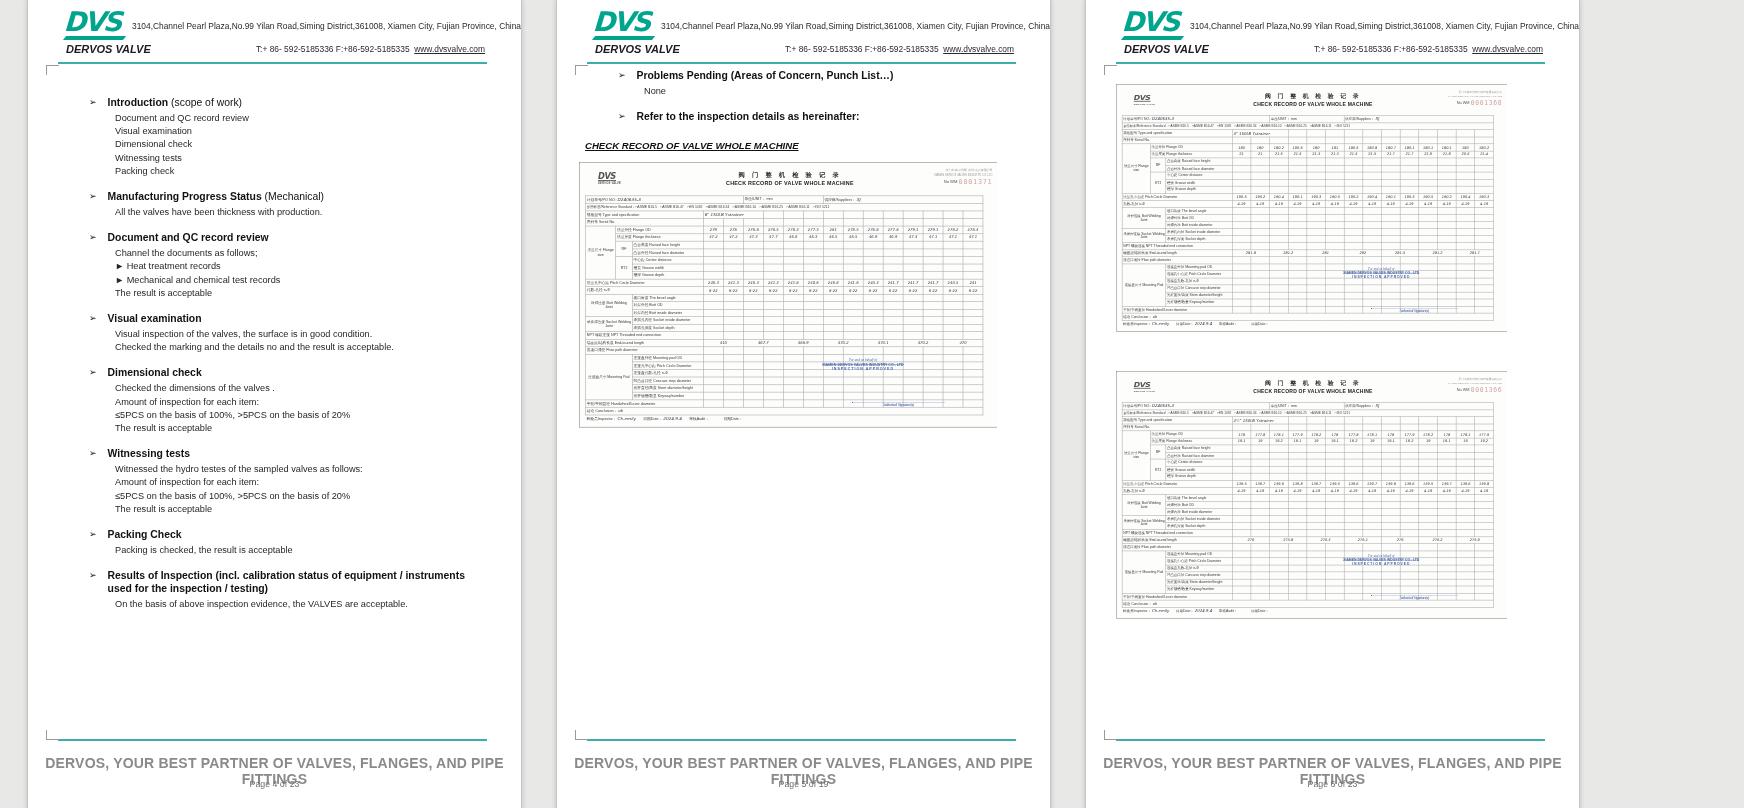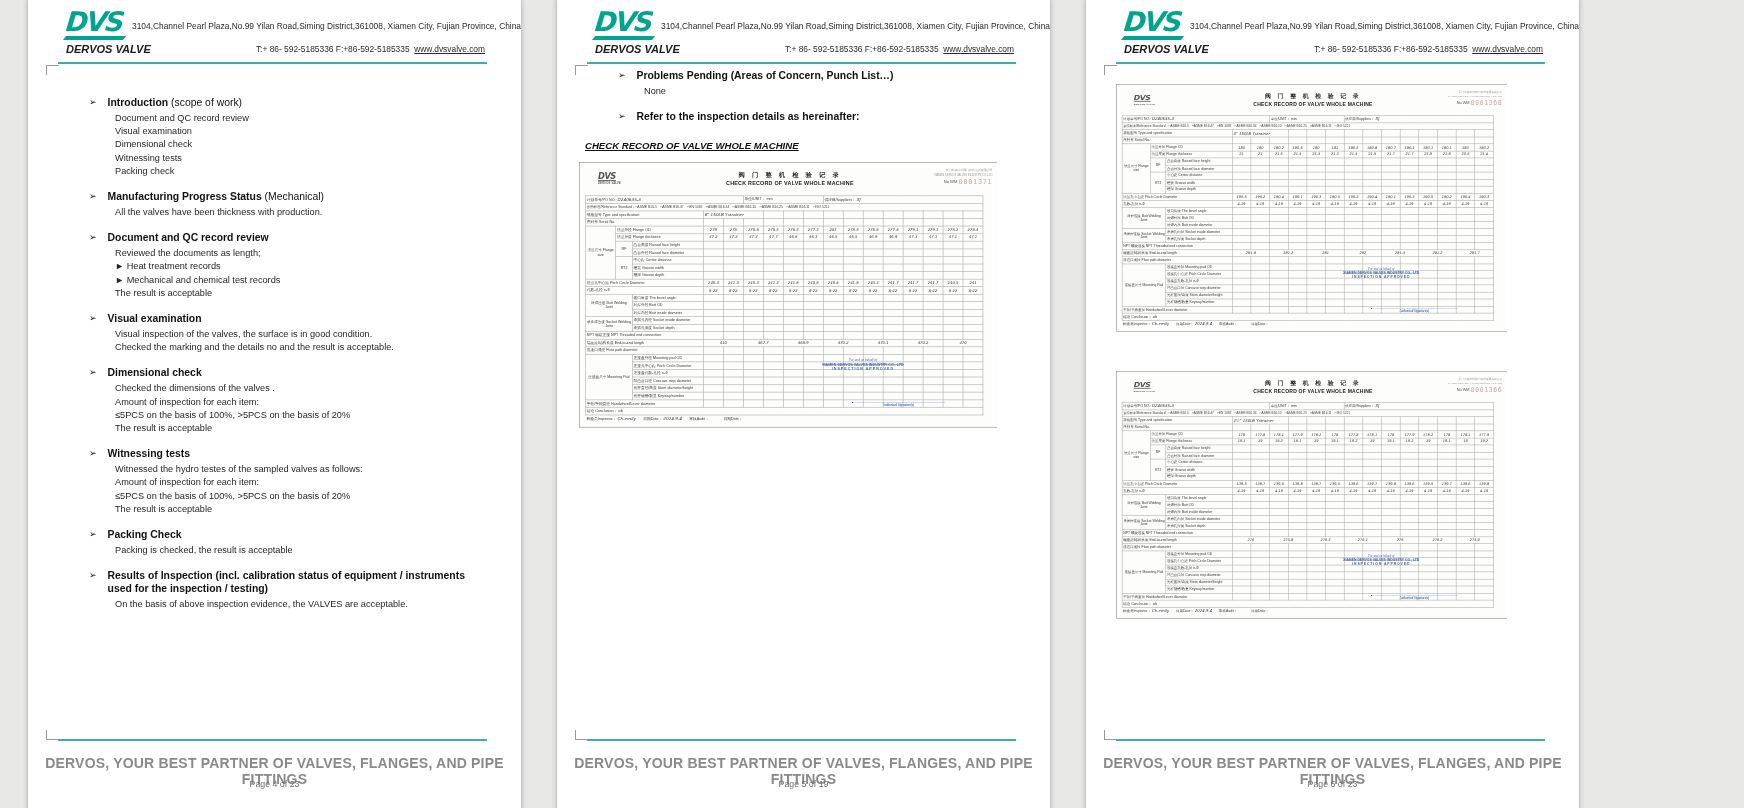--- a/index.html
+++ b/index.html
@@ -104,21 +104,21 @@
          <span class="sec-b">➢</span>
          <span class="sec-t">Manufacturing Progress Status <span class="note">(Mechanical)</span></span>
        </div>
        <div class="sec-i">All the valves have been thickness with production.</div>
      </div>
         <div class="sec">
        <div class="sec-h">
          <span class="sec-b">➢</span>
          <span class="sec-t">Document and QC record review</span>
        </div>
-       <div class="sec-i">Reviewed the documents as length;</div>
+       <div class="sec-i">Channel the documents as follows;</div>
           <div class="sec-i">► Heat treatment records</div>
           <div class="sec-i">► Mechanical and chemical test records</div>
           <div class="sec-i">The result is acceptable</div>
      </div>
         <div class="sec">
        <div class="sec-h">
          <span class="sec-b">➢</span>
          <span class="sec-t">Visual examination</span>
        </div>
        <div class="sec-i">Visual inspection of the valves, the surface is in good condition.</div>

